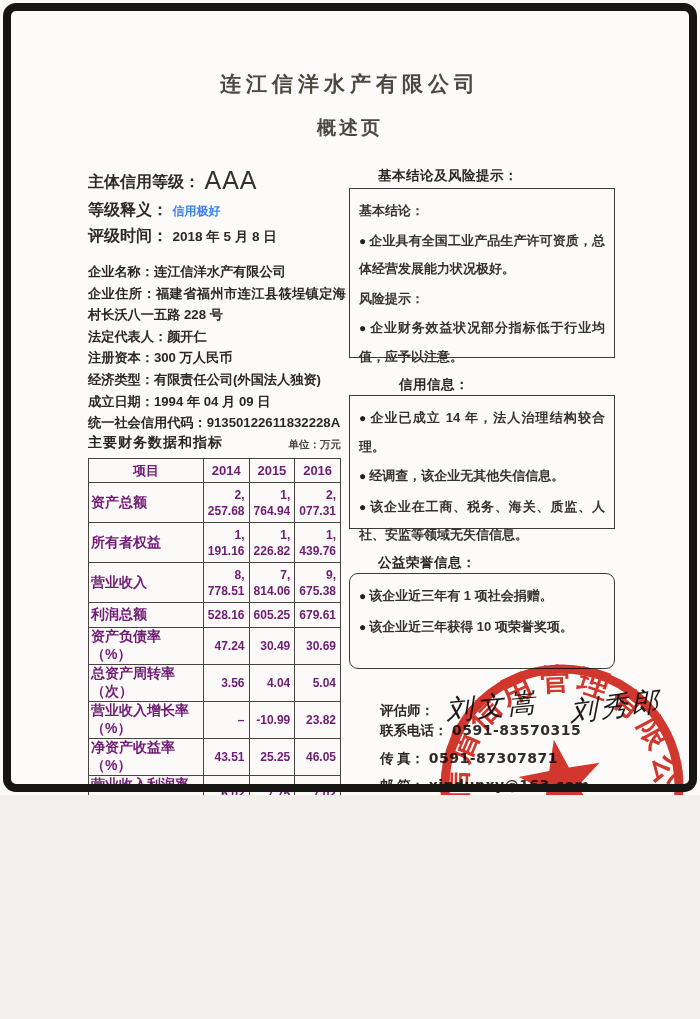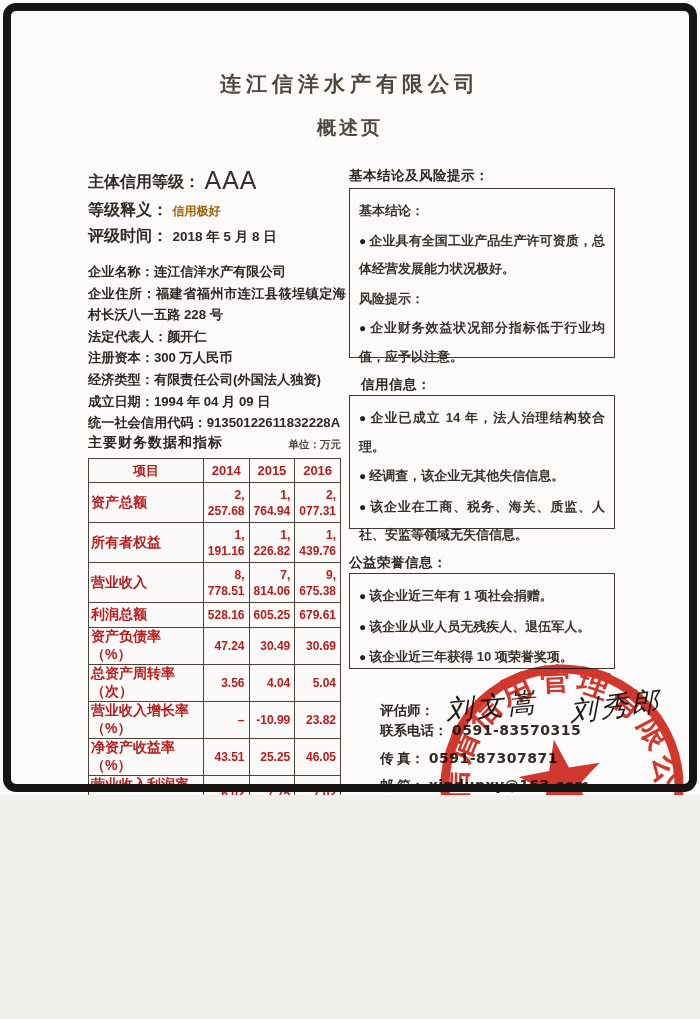--- a/index.html
+++ b/index.html
@@ -29,48 +29,48 @@
   }
   .page-subtitle{
     left:0;right:0;top:111px;text-align:center;
     font-size:19px;font-weight:600;letter-spacing:3px;color:#4d4741;margin:4px;
   }
   
   .rating{left:88px;top:166px;width:260px;}
   .rating .row{margin-bottom:5px;white-space:nowrap;}
   .lab{font-weight:700;font-size:16px;color:#2e2a26;}
   .grade{font-size:25px;font-weight:500;letter-spacing:1px;color:#35312d;font-family:"Liberation Sans",sans-serif;vertical-align:-2px;}
-  .meaning{font-size:12px;font-weight:600;color:#a16207;}
+  .meaning{font-size:12px;font-weight:600;color:#3b82f6;}
   .dateval{font-size:13.5px;font-weight:700;color:#2e2a26;}
   
   .company{left:88px;top:261px;width:258px;line-height:21.6px;}
   .company p{margin:0;font-size:13.2px;font-weight:700;color:#2b2723;text-align:justify;}
   
   .fin-head{left:88px;top:434px;width:253px;display:flex;justify-content:space-between;align-items:flex-end;}
   .fin-title{font-size:14px;font-weight:700;color:#2b2723;letter-spacing:1px;}
   .fin-unit{font-size:10.5px;font-weight:600;color:#4a443f;}
   table.fin{
     left:88px;top:458px;position:absolute;
     border-collapse:collapse;table-layout:fixed;width:253px;
     background:#fbfaf8;
   }
   table.fin td,table.fin th{
     border:1px solid #4a443e;
-    font-size:12px;color:#b91c1c;
+    font-size:12px;color:#701a75;
     padding:0 4px;overflow:hidden;
   }
   table.fin th{height:23px;font-size:13px;font-weight:700;text-align:center;}
   table.fin td.rl{font-weight:700;font-size:14px;text-align:left;padding-left:2px;}
   table.fin td.v{text-align:right;white-space:pre-line;line-height:16px;font-weight:600;}
   tr.tall td{height:39px;}
   tr.single td{height:24px;}
   .col-item{width:113px;}
   .col-y{width:45px;}
   
-  .rc-heading{font-size:13.5px;font-weight:700;color:#2b2723;letter-spacing:.5px;}
+  .rc-heading{font-size:13.5px;font-weight:700;color:#2b2723;letter-spacing:.5px;margin-left:29px;}
   .box{
     border:1.2px solid #3e3a35;background:transparent;
     padding:6px 7px 4px 7px;
     font-size:13px;line-height:27.5px;color:#36322d;text-align:justify;
   }
   .box p{margin:2px;}
   .box .sub{font-weight:600;}
   .bullet{font-size:12px;margin-right:3px;color:#24201c;}
   .b{font-weight:600;}
   
@@ -218,31 +218,30 @@
     </table>
 
   <div class="abs rc-heading" style="left:349px;top:167px;">基本结论及风险提示：</div>
   <div class="abs box" style="left:349px;top:188px;width:250px;height:158px;">
     <p class="sub">基本结论：</p>
     <p class="b"><span class="bullet">●</span><span>企业具有全国工业产品生产许可资质，总体经营发展能力状况极好。</span></p>
     <p class="sub">风险提示：</p>
     <p class="b"><span class="bullet">●</span><span>企业财务效益状况部分指标低于行业均值，应予以注意。</span></p>
   </div>
 
-  <div class="abs rc-heading" style="left:361px;top:376px;">信用信息：</div>
+  <div class="abs rc-heading" style="left:370px;top:376px;">信用信息：</div>
   <div class="abs box" style="left:349px;top:395px;width:250px;height:122px;">
     <p class="b"><span class="bullet">●</span><span>企业已成立 14 年，法人治理结构较合理。</span></p>
     <p class="b"><span class="bullet">●</span><span>经调查，该企业无其他失信信息。</span></p>
     <p class="b"><span class="bullet">●</span><span>该企业在工商、税务、海关、质监、人社、安监等领域无失信信息。</span></p>
   </div>
 
   <div class="abs rc-heading" style="left:349px;top:554px;">公益荣誉信息：</div>
-  <div class="abs box" style="left:349px;top:573px;width:250px;height:84px;">
+  <div class="abs box" style="left:349px;top:573px;width:250px;height:84px;border-radius:9px;">
     <p class="b"><span class="bullet">●</span><span>该企业近三年有 1 项社会捐赠。</span></p>
-    <p class="b"><span class="bullet">●</span><span>该企业从业人员无残疾人、退伍军人。</span></p>
     <p class="b"><span class="bullet">●</span><span>该企业近三年获得 10 项荣誉奖项。</span></p>
   </div>
 
   <div class="abs cline" style="left:380px;top:688px;">
     <span class="clab">评估师：</span>
     <span class="sig">刘文嵩</span>
     <span class="sig sig2">刘秀郎</span>
   </div>
   <div class="abs cline" style="left:380px;top:721px;">
     <span class="clab">联系电话：</span>

